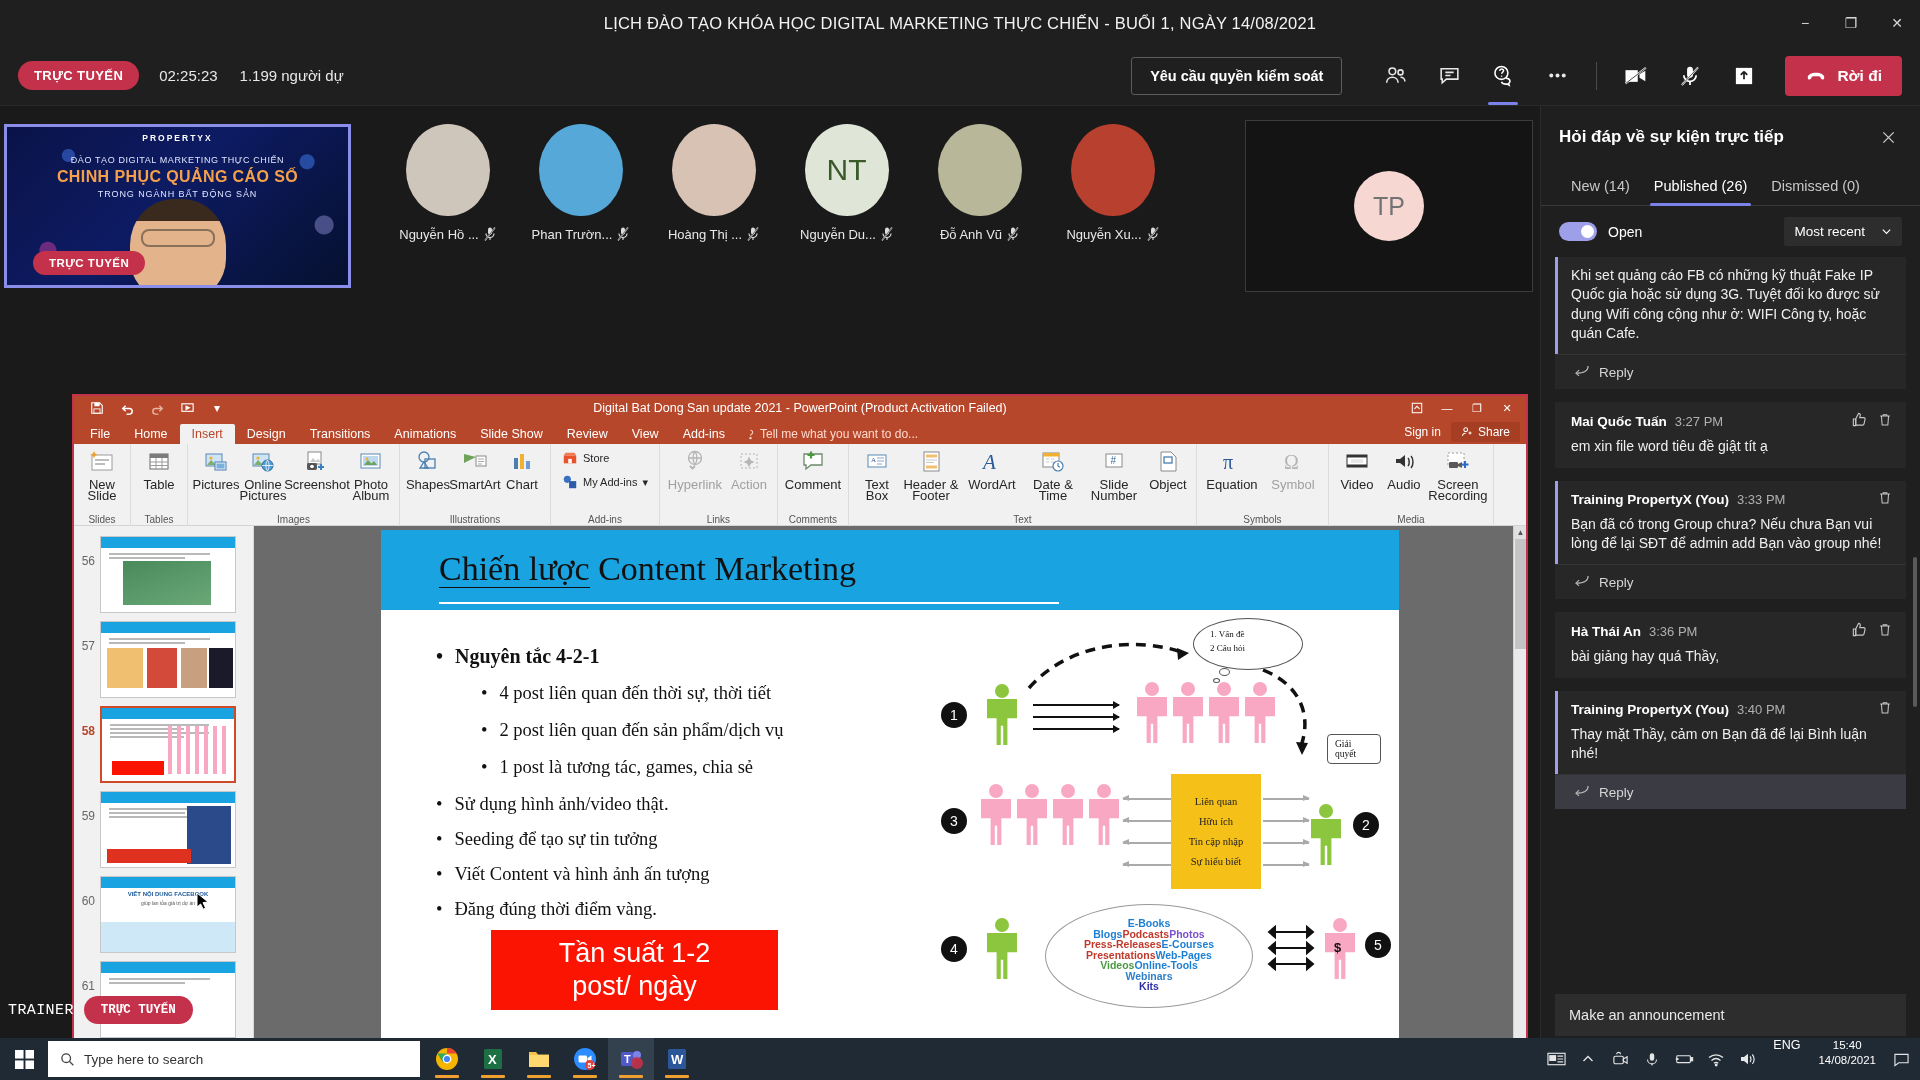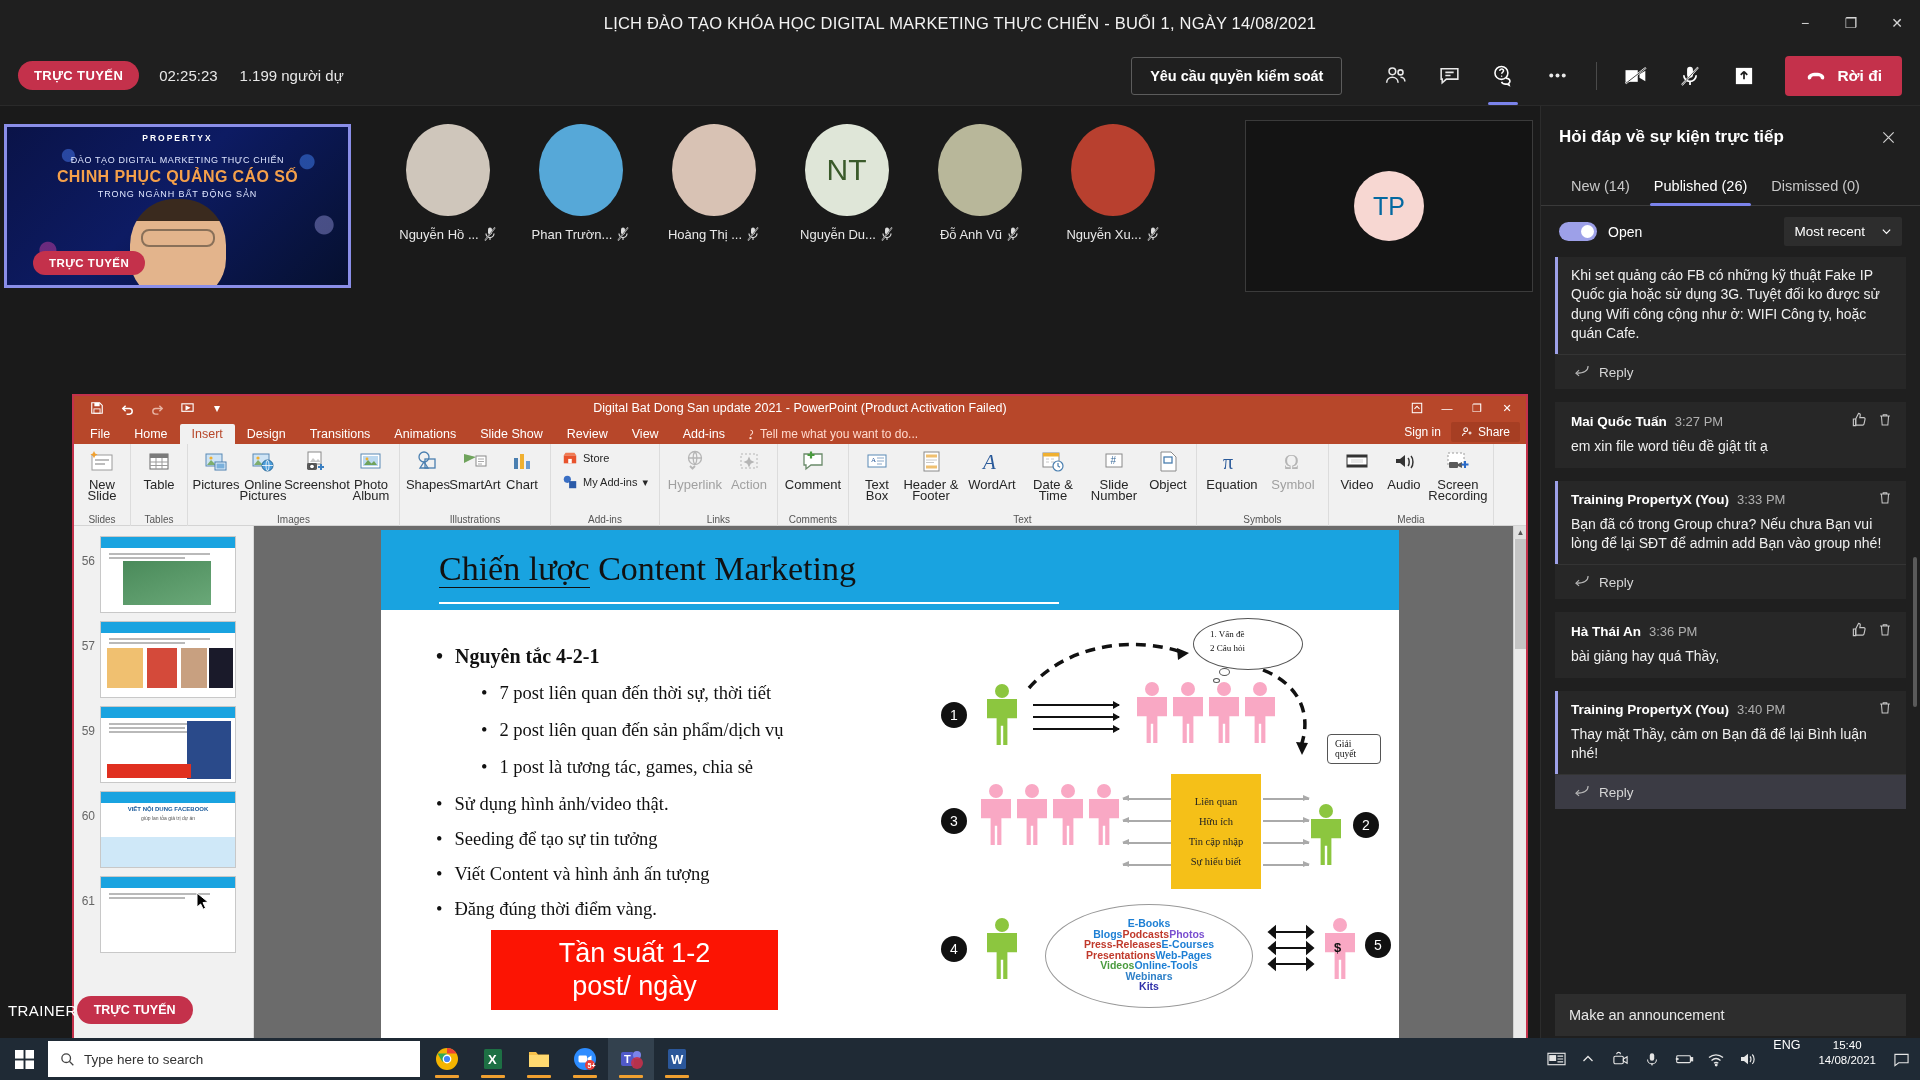--- a/index.html
+++ b/index.html
@@ -103,21 +103,21 @@
   .ppl-name-row { display: flex; align-items: center; justify-content: center; gap: 5px; margin-top: 10px; }
   .ppl-name { font-size: 13px; color: #e8e8e8; white-space: nowrap; }
   .mic-off { width: 12px; height: 16px; flex: 0 0 auto; }
 
   
   .tp-tile {
     position: absolute; left: 1245px; top: 14px; width: 288px; height: 172px;
     background: #141414; border: 1px solid #3b3b3b; display: flex; align-items: center; justify-content: center;
   }
   .tp-av {
-    width: 70px; height: 70px; border-radius: 50%; background: #f7d7d2; color: #0369a1;
+    width: 70px; height: 70px; border-radius: 50%; background: #f7d7d2; color: #737373;
     font-size: 25px; display: flex; align-items: center; justify-content: center;
   }
 
   
   .ppt-win {
     position: absolute; left: 72px; top: 288px; width: 1456px; height: 740px;
     background: #f1f1f1; border: 2px solid #c4314b; overflow: hidden;
   }
   .ppt-qat { height: 24px; background: #b7472a; display: flex; align-items: center; padding-left: 8px; position: relative; }
   .qat-ic { width: 30px; height: 22px; display: flex; align-items: center; justify-content: center; color: #fff; font-size: 12px; cursor: pointer; }
@@ -202,21 +202,21 @@
   .yellow-box { position: absolute; background: #f5c018; display: flex; flex-direction: column;
                 align-items: center; justify-content: center; gap: 9px;
                 font-family: "Liberation Serif", serif; font-size: 10.5px; color: #222; }
   .garr { position: absolute; height: 1.5px; background: #aaa; }
   .garr::before { content:''; position: absolute; left: -1px; top: -3px; border-right: 7px solid #aaa;
                   border-top: 3.5px solid transparent; border-bottom: 3.5px solid transparent; }
   .ellipse { position: absolute; border: 1.5px solid #999; border-radius: 50%; }
   .wordcloud { position: absolute; text-align: center; line-height: 1.0; font-weight: bold; font-size: 10.5px; }
 
   
-  .trainer-ov { position: absolute; left: 8px; bottom: 56px; display: flex; align-items: center; z-index: 30; }
+  .trainer-ov { position: absolute; left: 8px; bottom: 56px; display: flex; align-items: center; gap: 10px; z-index: 30; font-family: Liberation Mono, monospace; }
   .trainer-lbl { font-size: 15px; color: #fff; letter-spacing: .4px; }
   .trainer-badge { background: #c4314b; color: #fff; font-size: 12.5px; font-weight: bold;
                    padding: 7px 17px; border-radius: 15px; }
 
   
   .qa {
     position: absolute; right: 0; top: 106px; width: 380px; height: 974px;
     background: #1f1f1f; border-left: 1px solid #2c2c2c; display: flex; flex-direction: column;
   }
   .qa-head { height: 62px; display: flex; align-items: center; padding: 0 18px; flex: 0 0 auto; }
@@ -870,20 +870,34 @@
                   <div class="t-line m"></div>
                   <div class="t-line s"></div>
                 </div>
                 <div style="position:absolute;left:6px;top:26px;width:36px;height:40px;background:#f0c070"></div>
                 <div style="position:absolute;left:46px;top:26px;width:30px;height:40px;background:#d44a3a"></div>
                 <div style="position:absolute;left:80px;top:26px;width:26px;height:40px;background:#c8a080"></div>
                 <div style="position:absolute;left:108px;top:26px;width:24px;height:40px;background:#1a1a2a"></div>
               </div>
             </div>
             <div class="thumb-row">
+              <div class="thumb-num sel">58</div>
+              <div class="thumb-box sel">
+                <div class="t-head"></div>
+                <div style="padding:3px 4px">
+                  <div class="t-line m"></div>
+                  <div class="t-line s"></div>
+                  <div class="t-line m"></div>
+                  <div class="t-line s"></div>
+                </div>
+                <div style="position:absolute;left:10px;bottom:6px;width:52px;height:14px;background:#fc1403"></div>
+                <div style="position:absolute;right:6px;top:18px;width:60px;height:48px;background:repeating-linear-gradient(90deg,#f9a8c4 0 4px,transparent 4px 9px)"></div>
+              </div>
+            </div>
+            <div class="thumb-row">
               <div class="thumb-num">59</div>
               <div class="thumb-box">
                 <div class="t-head"></div>
                 <div style="padding:3px 4px">
                   <div class="t-line m"></div>
                   <div class="t-line s"></div>
                   <div class="t-line m"></div>
                 </div>
                 <div style="position:absolute;right:4px;top:14px;width:44px;height:58px;background:#2a4a8a"></div>
                 <div style="position:absolute;left:6px;bottom:4px;width:84px;height:14px;background:#e03020"></div>
@@ -921,21 +935,21 @@
             </div>
             <div class="sl-uline"></div>
 
             <div class="bullets" id="bullets">
                 <div class="b1">
                   <span class="dot">•</span>
                   <span>Nguyên tắc 4-2-1</span>
                 </div>
                 <div class="b2">
                   <span class="dot">•</span>
-                  <span>7 post liên quan đến thời sự, thời tiết</span>
+                  <span>4 post liên quan đến thời sự, thời tiết</span>
                 </div>
                 <div class="b2">
                   <span class="dot">•</span>
                   <span>2 post liên quan đến sản phẩm/dịch vụ</span>
                 </div>
                 <div class="b2">
                   <span class="dot">•</span>
                   <span>1 post là tương tác, games, chia sẻ</span>
                 </div>
                 <div class="b3">

